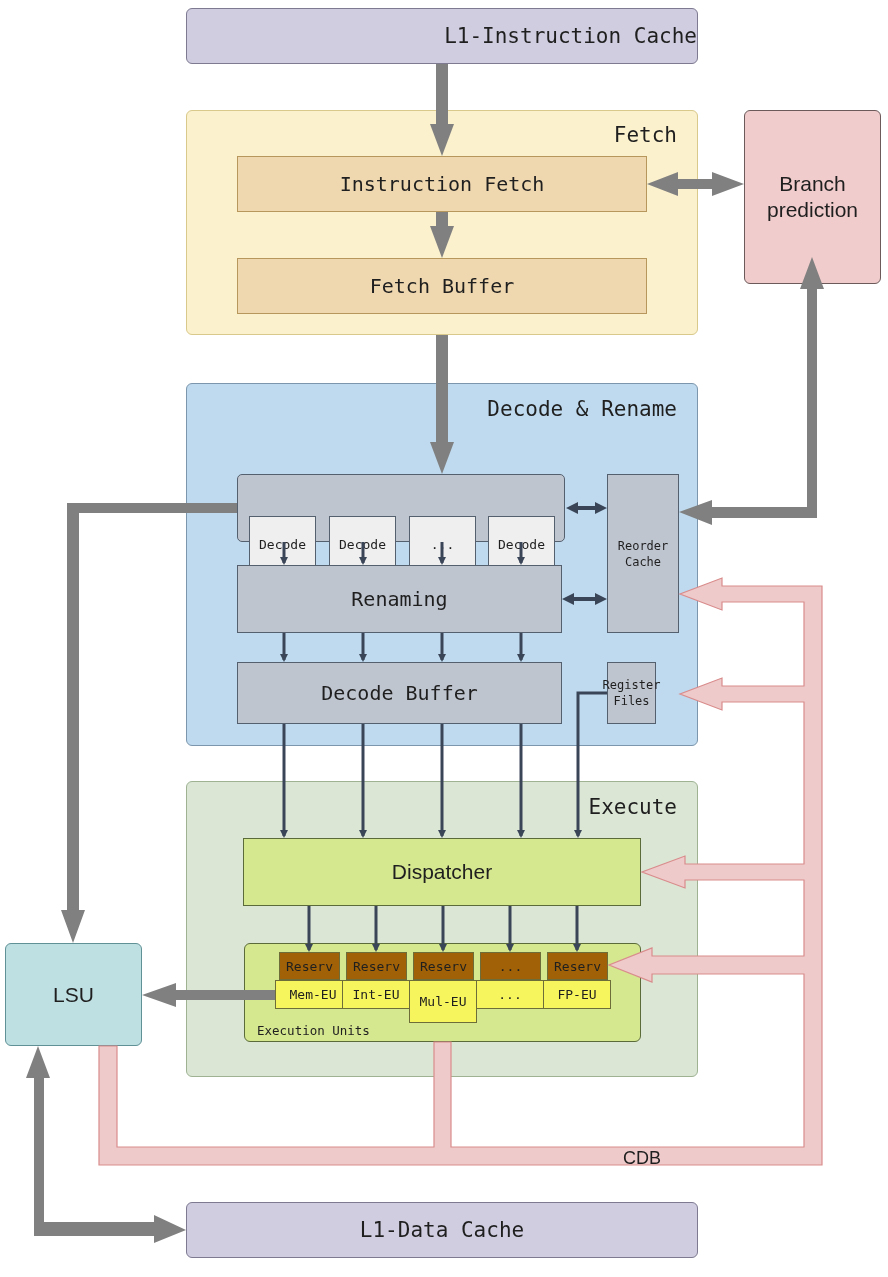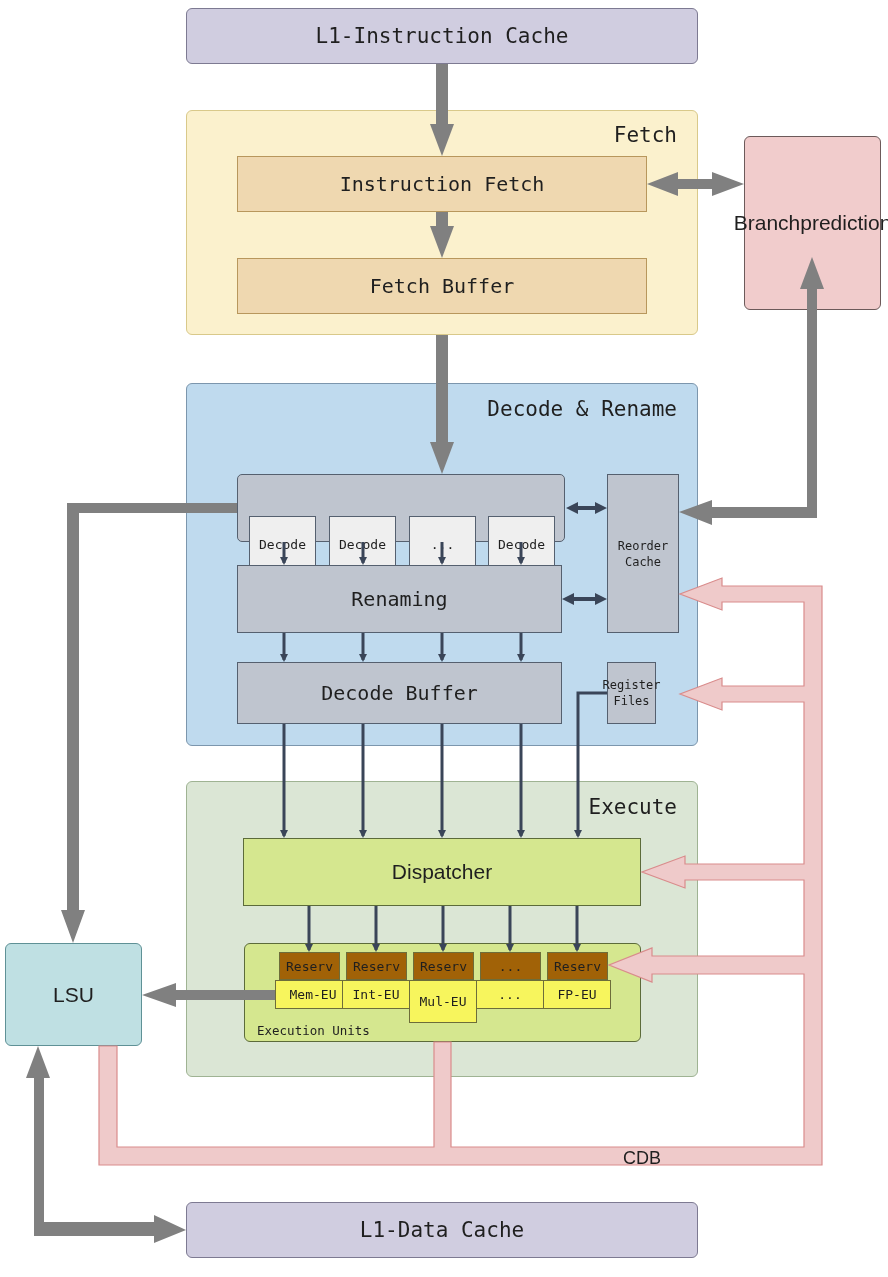--- a/index.html
+++ b/index.html
@@ -24,35 +24,35 @@
   .eu-group { background: #d5e78f; border: 1.5px solid #5c6b3a; border-radius: 6px; }
   .reserv { background: #a16207; border: 1.5px solid #6d6d3a; font-size: 13px; }
   .eu { background: #f7f55d; border: 1.5px solid #6d6d3a; font-size: 13px; }
   .eu-label { font-size: 12.5px; }
   .lsu { background: #bfe0e3; border: 1.5px solid #5f9196; border-radius: 6px; font-family: "Liberation Sans", sans-serif; font-size: 21px; }
   .cdb-label { font-family: "Liberation Sans", sans-serif; font-size: 18px; }
 </style>
 </head>
 <body>
 
-<div class="abs cache center" style="left:186px;top:8px;width:512px;height:56px;">
+<div class="abs cache center" style="left:186px;top:8px;width:512px;height:56px;justify-content:flex-end;">
   <span>L1-Instruction Cache</span>
 </div>
 
 <div class="abs stage fetch-stage" style="left:186px;top:110px;width:512px;height:225px;">
   <span class="stage-title" style="right:20px;top:12px;">Fetch</span>
 </div>
 <div class="abs fetch-box center" style="left:237px;top:156px;width:410px;height:56px;">
   <span>Instruction Fetch</span>
 </div>
 <div class="abs fetch-box center" style="left:237px;top:258px;width:410px;height:56px;">
   <span>Fetch Buffer</span>
 </div>
 
-<div class="abs branch center" style="left:744px;top:110px;width:137px;height:174px;margin-top:26px;">
+<div class="abs branch center" style="left:744px;top:110px;width:137px;height:174px;flex-direction:column;">
   <span>Branch</span>
   <span>prediction</span>
 </div>
 
 <div class="abs stage decode-stage" style="left:186px;top:383px;width:512px;height:363px;">
   <span class="stage-title" style="right:20px;top:13px;">Decode &amp; Rename</span>
 </div>
 
 <div class="abs decoder-group" style="left:237px;top:474px;width:328px;height:68px;"></div>
 <div class="abs decoder center" style="left:249px;top:480px;width:67px;height:57px;">

